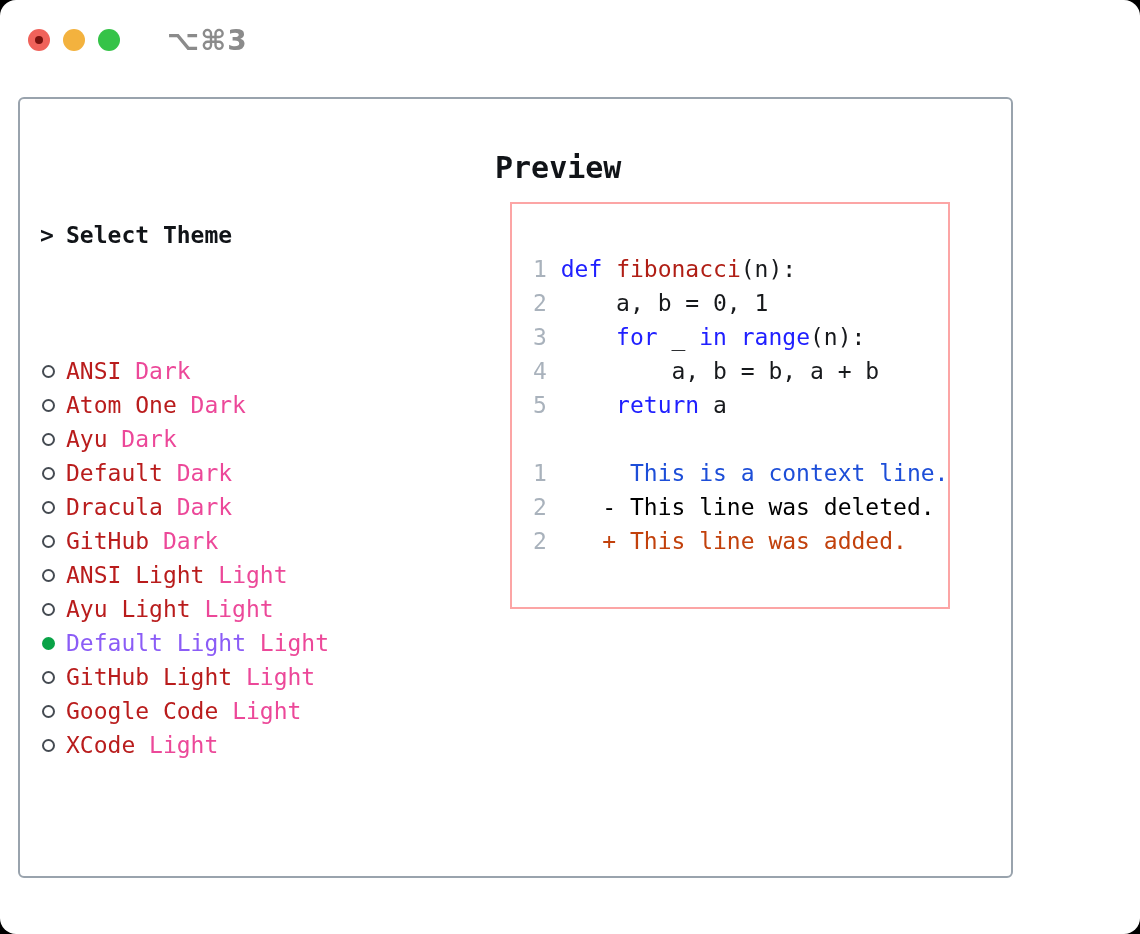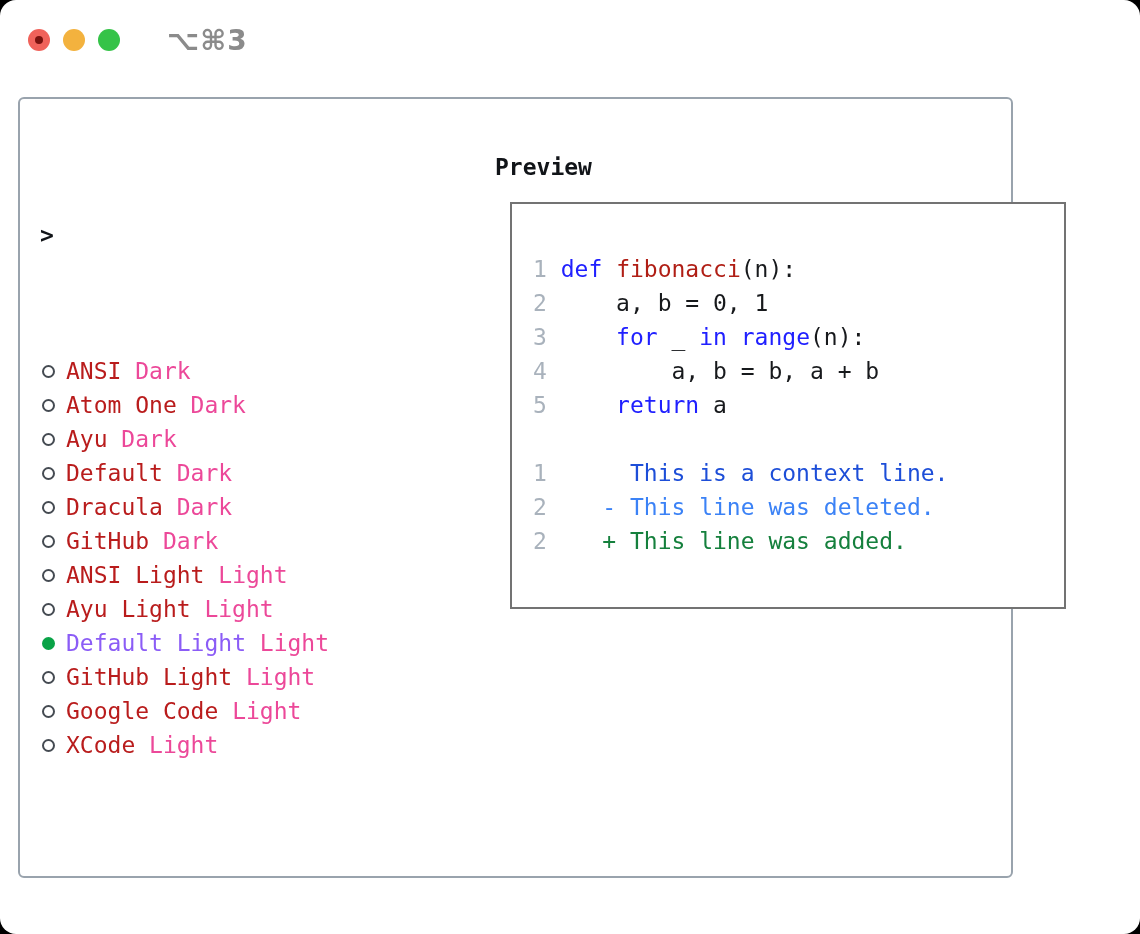--- a/index.html
+++ b/index.html
@@ -44,38 +44,38 @@
     border:2px solid #454b52;box-sizing:border-box;
     display:inline-block;margin:0 11px 0 2px;flex:0 0 auto;
   }
   .bullet.sel{border-color:#09a347;background:#09a347;}
   .name{color:#b91c1c;}
   .name.sel{color:#8b5cf6;}
   .tag{color:#ec4899;margin-left:13.8px;}
   
   .preview-label{
     position:absolute;left:475px;top:51px;height:34px;display:flex;align-items:center;
-    font-size:23px;font-weight:700;color:#111418;
+    font-size:30px;font-weight:700;color:#111418;
   }
   .preview-box{
-    position:absolute;left:490px;top:103px;width:556px;height:407px;
-    border:2px solid #737373;background:#fff;box-sizing:border-box;
+    position:absolute;left:490px;top:103px;width:440px;height:407px;
+    border:2px solid #fca5a5;background:#fff;box-sizing:border-box;
     overflow:hidden;
   }
   .code{
     padding:48px 0 0 21px;font-size:23px;line-height:34px;white-space:pre;
   }
   .cl{height:34px;}
   .ln{color:#a9b2bc;}
   .kw{color:#2020ff;}
   .fn{color:#b01e15;}
   .pl{color:#17191c;}
   .context{color:#1d4ed8;}
-  .deleted{color:#3b82f6;}
-  .added{color:#15803d;}
+  .deleted{color:#000000;}
+  .added{color:#c2410c;}
 </style>
 </head>
 <body>
 
 <div class="window">
 
   <div class="titlebar">
     <div class="lights">
       <span class="light red">
           <span class="dot"></span>
@@ -83,21 +83,21 @@
       <span class="light yellow"></span>
       <span class="light green"></span>
     </div>
     <div class="win-title">⌥⌘3</div>
   </div>
 
   <div class="panel">
 
     <div class="left-col">
       <div class="row">
-        <span class="prompt">&gt;</span>
+        <span class="prompt">&gt;</span><span class="hdr">Select Theme</span>
       </div>
 
       <div id="theme-list"><div class="row"><span class="bullet"></span><span class="name">ANSI</span><span class="tag">Dark</span></div><div class="row"><span class="bullet"></span><span class="name">Atom One</span><span class="tag">Dark</span></div><div class="row"><span class="bullet"></span><span class="name">Ayu</span><span class="tag">Dark</span></div><div class="row"><span class="bullet"></span><span class="name">Default</span><span class="tag">Dark</span></div><div class="row"><span class="bullet"></span><span class="name">Dracula</span><span class="tag">Dark</span></div><div class="row"><span class="bullet"></span><span class="name">GitHub</span><span class="tag">Dark</span></div><div class="row"><span class="bullet"></span><span class="name">ANSI Light</span><span class="tag">Light</span></div><div class="row"><span class="bullet"></span><span class="name">Ayu Light</span><span class="tag">Light</span></div><div class="row"><span class="bullet sel"></span><span class="name sel">Default Light</span><span class="tag">Light</span></div><div class="row"><span class="bullet"></span><span class="name">GitHub Light</span><span class="tag">Light</span></div><div class="row"><span class="bullet"></span><span class="name">Google Code</span><span class="tag">Light</span></div><div class="row"><span class="bullet"></span><span class="name">XCode</span><span class="tag">Light</span></div></div>
 
       <div class="row blank"></div>
 
       
 
       
 

